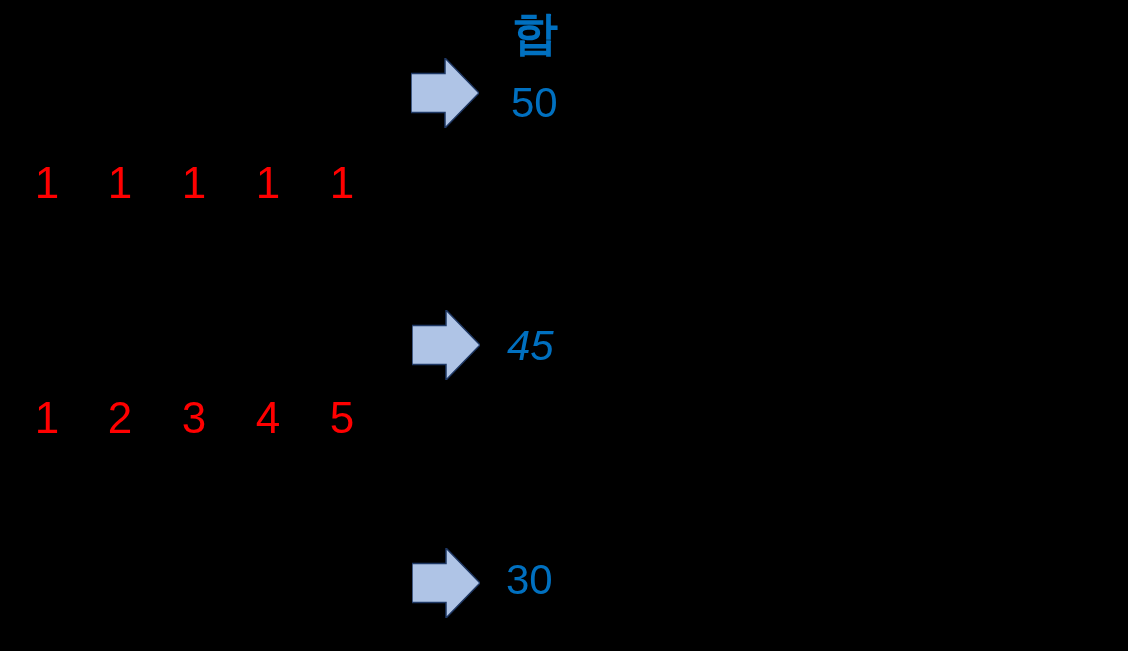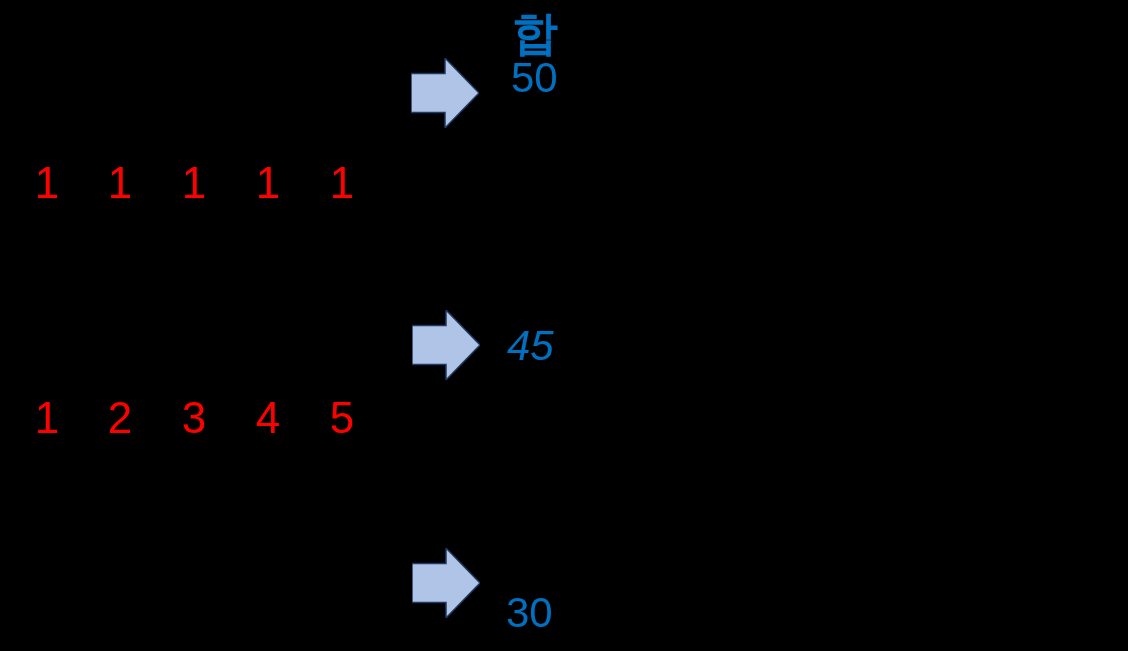--- a/index.html
+++ b/index.html
@@ -25,23 +25,23 @@
     top: 10px;
     font-size: 46px;
     color: var(--blue-text, #0070C0);
     font-weight: bold;
   }
   
   .total {
     font-size: 42px;
     color: var(--blue-text, #0070C0);
   }
-  .t0 { left: 511px; top: 57px; }
+  .t0 { left: 511px; top: 82px; }
   .t1 { left: 507px; top: 325px; font-style: italic; }
-  .t2 { left: 506px; top: 592px; }
+  .t2 { left: 506px; top: 559px; }
   
   .digit {
     font-size: 44px;
     color: var(--red-text, #F00);
     transform: translateX(-50%);
   }
   .row0 { top: 161px; }
   .row1 { top: 396px; }
   .c0 { left: 47px; }
   .c1 { left: 120px; }

